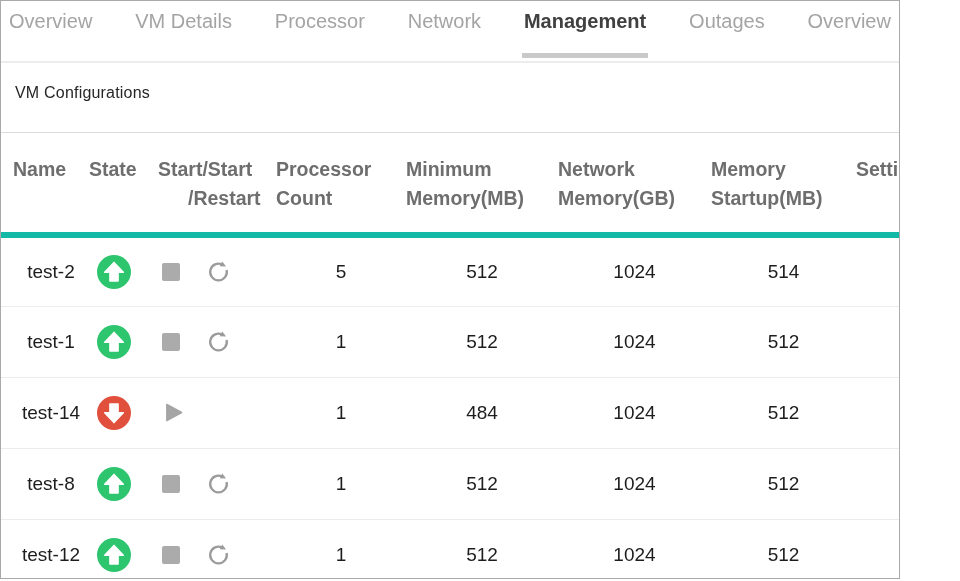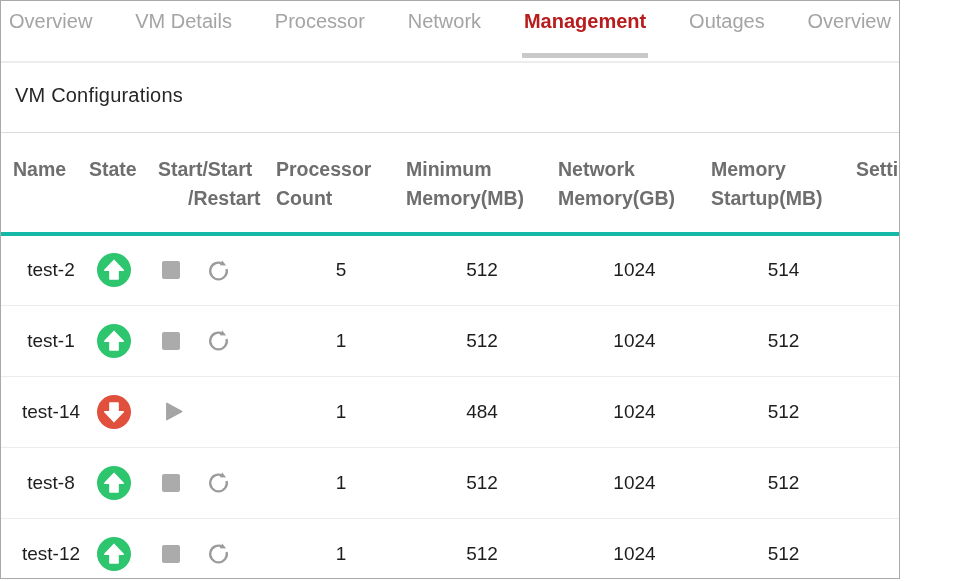--- a/index.html
+++ b/index.html
@@ -17,42 +17,42 @@
 
   
   .tabbar{
     display:flex;justify-content:space-between;align-items:flex-start;
     height:62px;padding:0 8px;border-bottom:2px solid #ececec;
   }
   .tab{
     position:relative;height:100%;padding-top:9px;
     font-size:20px;color:#a4a4a4;cursor:pointer;white-space:nowrap;
   }
-  .tab.active{color:#b91c1c;font-weight:bold;}
+  .tab.active{color:#404040;font-weight:bold;}
   .tab.active::after{
     content:"";position:absolute;left:-2px;right:-2px;bottom:3px;height:5px;
     background:var(--underline);
   }
 
   
   .section-head{
     height:70px;padding:21px 14px 0 14px;border-bottom:1px solid #dcdcdc;
   }
   .section-head h1{
-    font-size:20px;font-weight:normal;color:#262626;letter-spacing:.2px;
+    font-size:16px;font-weight:normal;color:#262626;letter-spacing:.2px;
   }
 
   
   table{width:960px;border-collapse:collapse;table-layout:fixed;}
   col.c1{width:88px}col.c2{width:69px}col.c3{width:118px}col.c4{width:130px}
   col.c5{width:152px}col.c6{width:153px}col.c7{width:145px}col.c8{width:105px}
   th{
     text-align:left;vertical-align:top;font-size:19.5px;font-weight:bold;
     color:#6e6e6e;padding:22px 0 19px 0;line-height:29px;
-    border-bottom:4px solid #14b8a6;
+    border-bottom:6px solid #14b8a6;
   }
   th:first-child, td:first-child{padding-left:12px;}
   th:nth-child(3) .h2{padding-left:30px;}
   .h2:empty{display:none;}
   td{
     height:71px;border-bottom:1px solid #ececec;vertical-align:middle;
     font-size:19px;color:#1d1d1d;text-align:center;
   }
 
   

